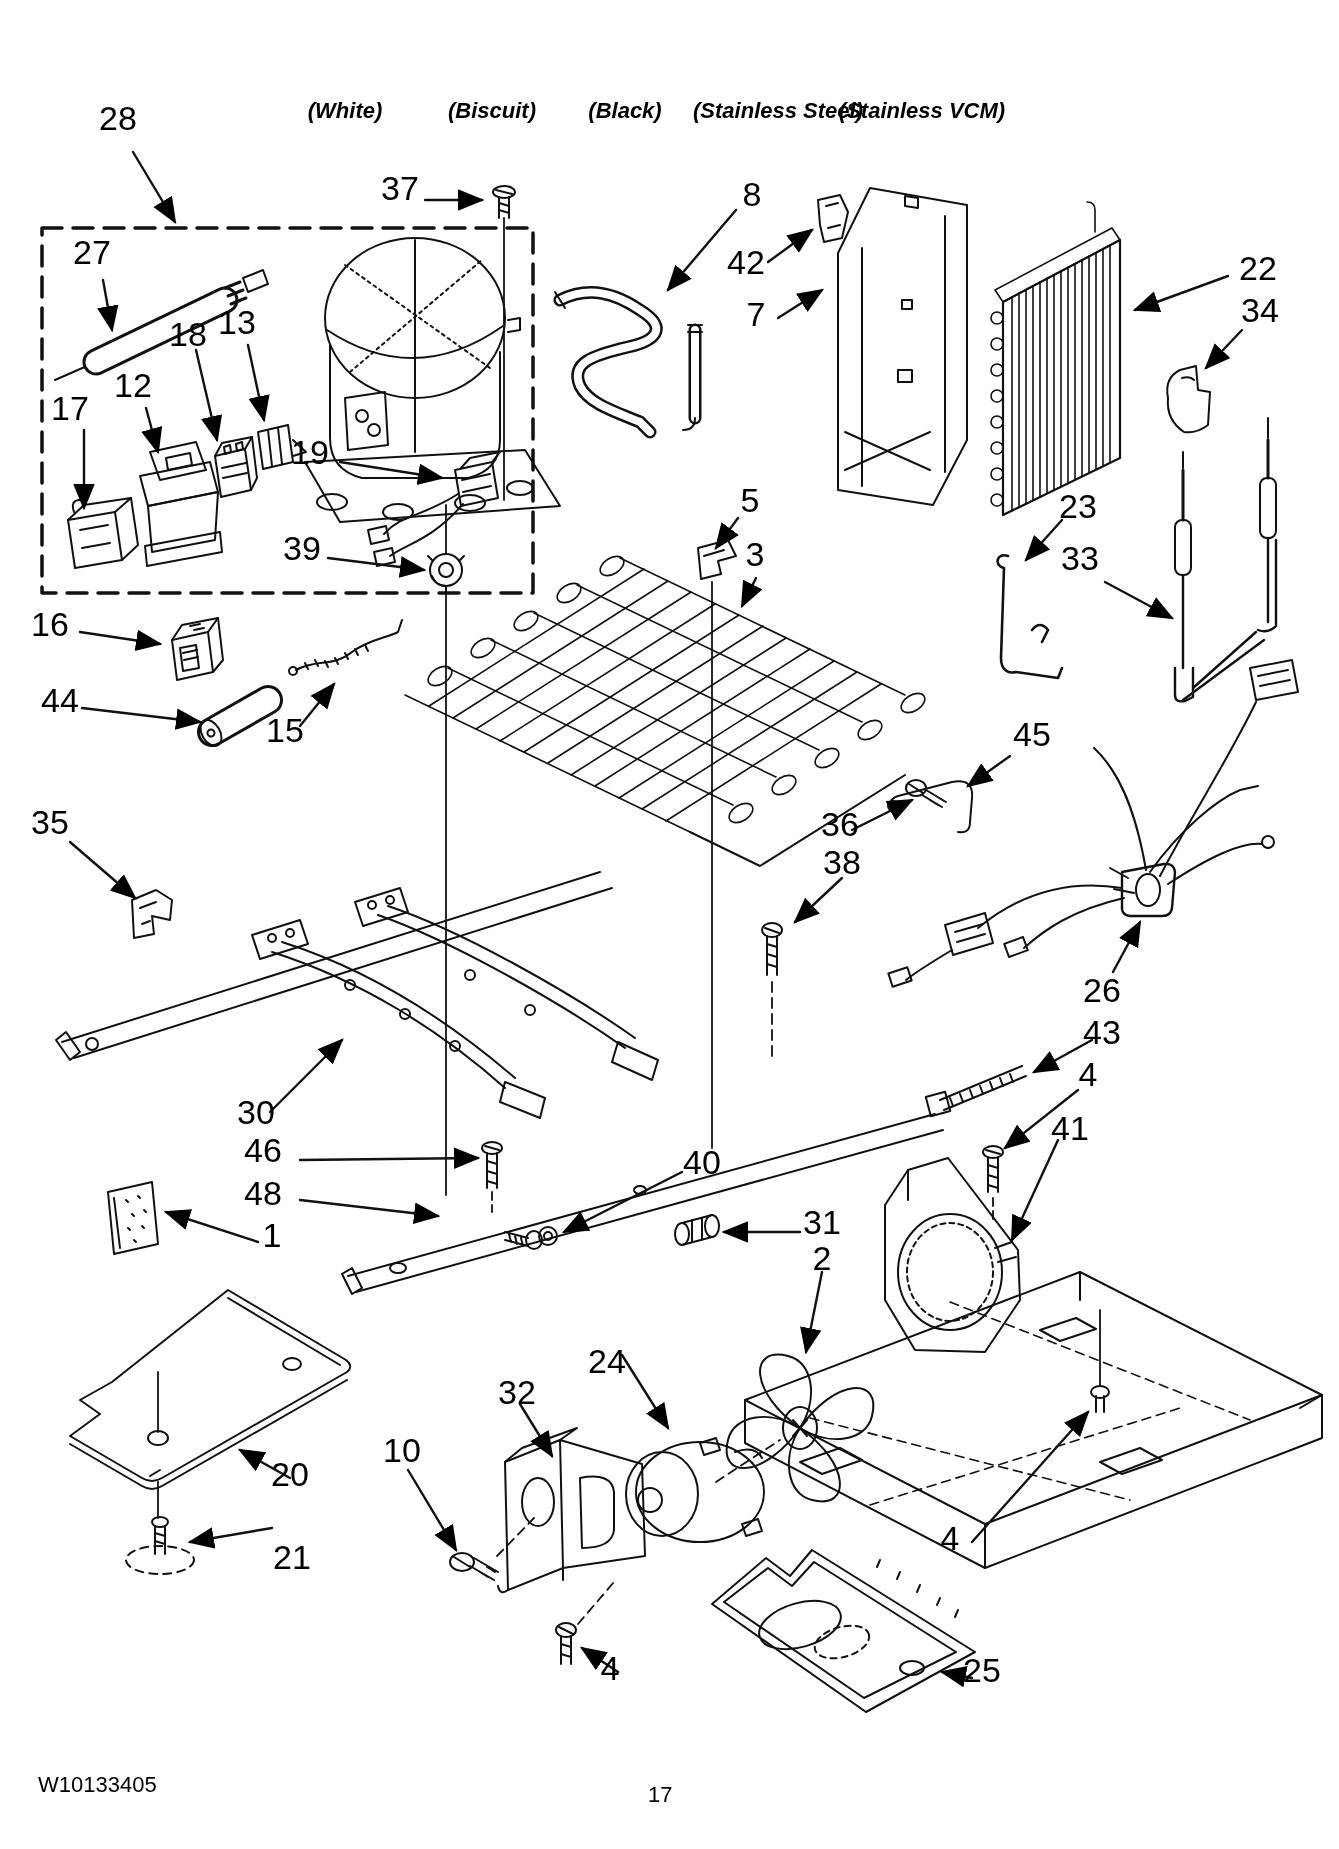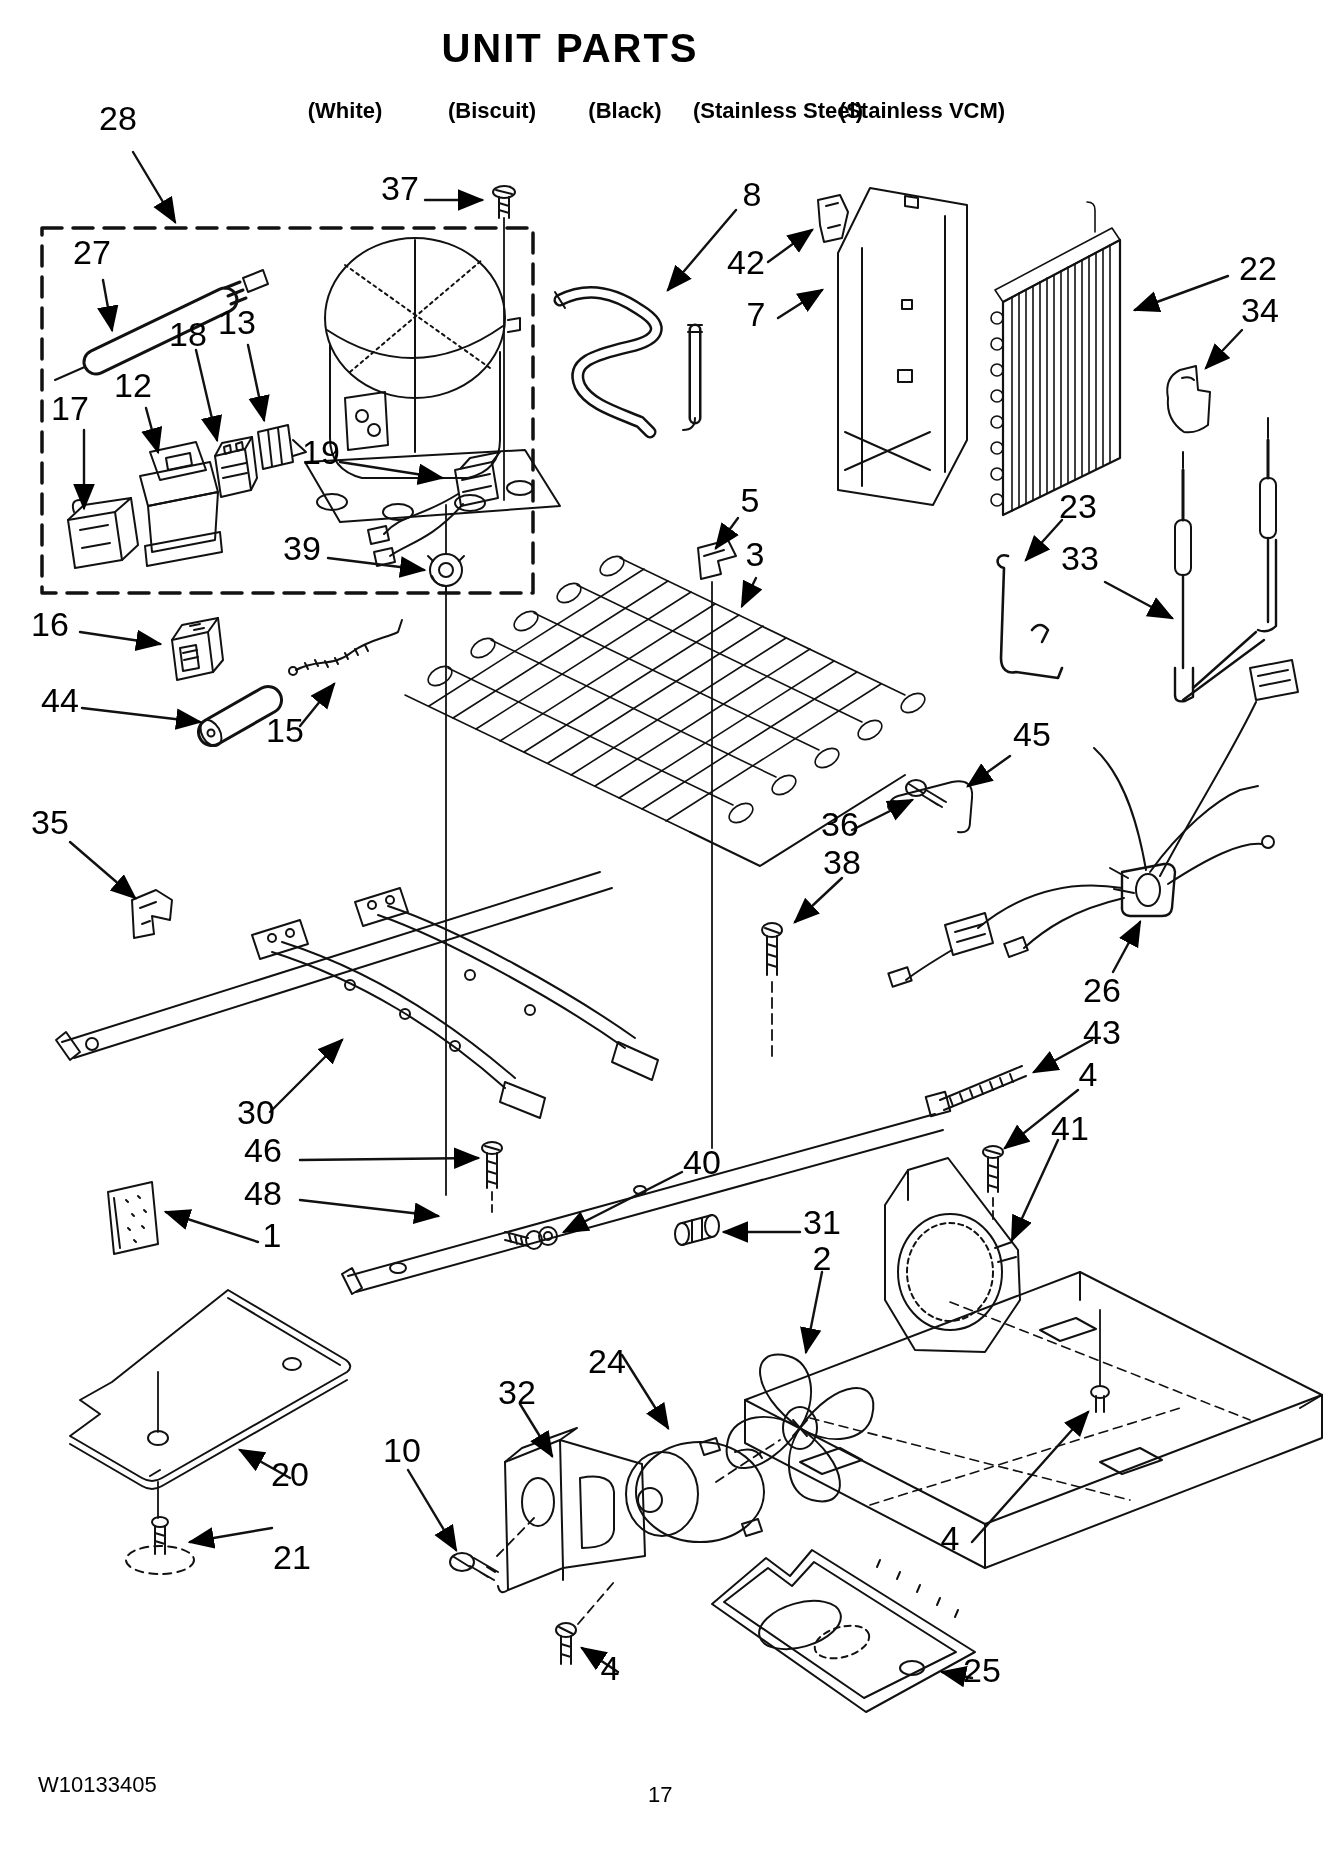--- a/index.html
+++ b/index.html
@@ -1,34 +1,33 @@
 <!DOCTYPE html>
 <html><head>
 <meta charset="utf-8">
 <style>
   html,body{margin:0;padding:0;background:#fff;}
   #page{position:relative;width:1339px;height:1849px;background:#fff;overflow:hidden;
         font-family:"Liberation Sans",sans-serif;color:#111;}
   .hdr{position:absolute;left:0;width:1140px;text-align:center;color:#000;}
   #title{top:26px;font-size:40px;font-weight:bold;letter-spacing:2px;}
   #models{top:74px;font-size:22px;font-weight:bold;}
-  .color-tag{position:absolute;top:98px;transform:translateX(-50%);font-size:22px;font-weight:bold;color:#000;}
+  .color-tag{position:absolute;top:98px;transform:translateX(-50%);font-size:22px;font-weight:bold;color:#000;font-style:italic;}
   #art{position:absolute;left:0;top:0;}
   #art *{vector-effect:non-scaling-stroke;}
   .callout{position:absolute;transform:translate(-50%,-50%);font-size:34px;font-weight:normal;color:#000;line-height:1;}
   .foot{position:absolute;font-size:22px;color:#000;}
   #doc-number{left:38px;top:1772px;}
   #page-number{left:648px;top:1782px;}
 </style>
 </head>
 <body>
 
 <div id="page">
 
-  <div class="hdr" id="title">UNIT PARTS</div>
   <span class="color-tag" style="left:345px">(White)</span>
   <span class="color-tag" style="left:492px">(Biscuit)</span>
   <span class="color-tag" style="left:625px">(Black)</span>
   <span class="color-tag" style="left:778px">(Stainless Steel)</span>
   <span class="color-tag" style="left:922px">(Stainless VCM)</span>
 
   <svg id="art" width="1339" height="1849" viewBox="0 0 1339 1849" fill="none" stroke="#111" stroke-width="2" stroke-linecap="round" stroke-linejoin="round">
     <defs>
       <marker id="ah" markerWidth="12" markerHeight="10" refX="10" refY="4.5" orient="auto">
         <path d="M0,0 L11,4.5 L0,9 Z" fill="#000" stroke="none"></path>
@@ -508,21 +507,21 @@
       <div class="callout" style="left: 400px; top: 188px;">37</div>
       <div class="callout" style="left: 752px; top: 194px;">8</div>
       <div class="callout" style="left: 746px; top: 262px;">42</div>
       <div class="callout" style="left: 756px; top: 314px;">7</div>
       <div class="callout" style="left: 1258px; top: 268px;">22</div>
       <div class="callout" style="left: 1260px; top: 310px;">34</div>
       <div class="callout" style="left: 188px; top: 334px;">18</div>
       <div class="callout" style="left: 237px; top: 322px;">13</div>
       <div class="callout" style="left: 133px; top: 385px; text-align: right;">12</div>
       <div class="callout" style="left: 70px; top: 408px;">17</div>
-      <div class="callout" style="left: 310px; top: 452px; padding-left: 22px;">19</div>
+      <div class="callout" style="left: 310px; top: 452px;">19</div>
       <div class="callout" style="left: 302px; top: 548px;">39</div>
       <div class="callout" style="left: 750px; top: 500px;">5</div>
       <div class="callout" style="left: 755px; top: 554px;">3</div>
       <div class="callout" style="left: 1078px; top: 506px;">23</div>
       <div class="callout" style="left: 1080px; top: 558px;">33</div>
       <div class="callout" style="left: 50px; top: 624px;">16</div>
       <div class="callout" style="left: 60px; top: 700px;">44</div>
       <div class="callout" style="left: 285px; top: 730px;">15</div>
       <div class="callout" style="left: 50px; top: 822px;">35</div>
       <div class="callout" style="left: 1032px; top: 734px;">45</div>

